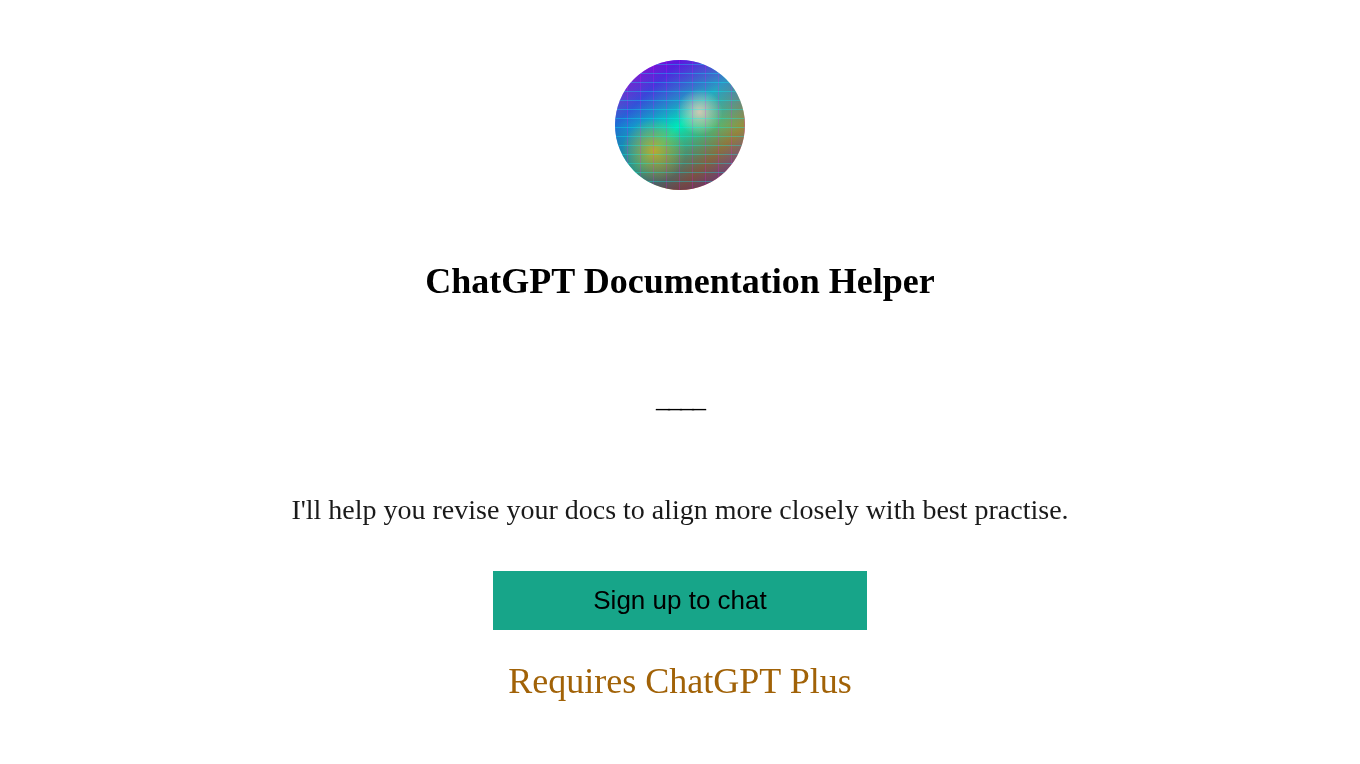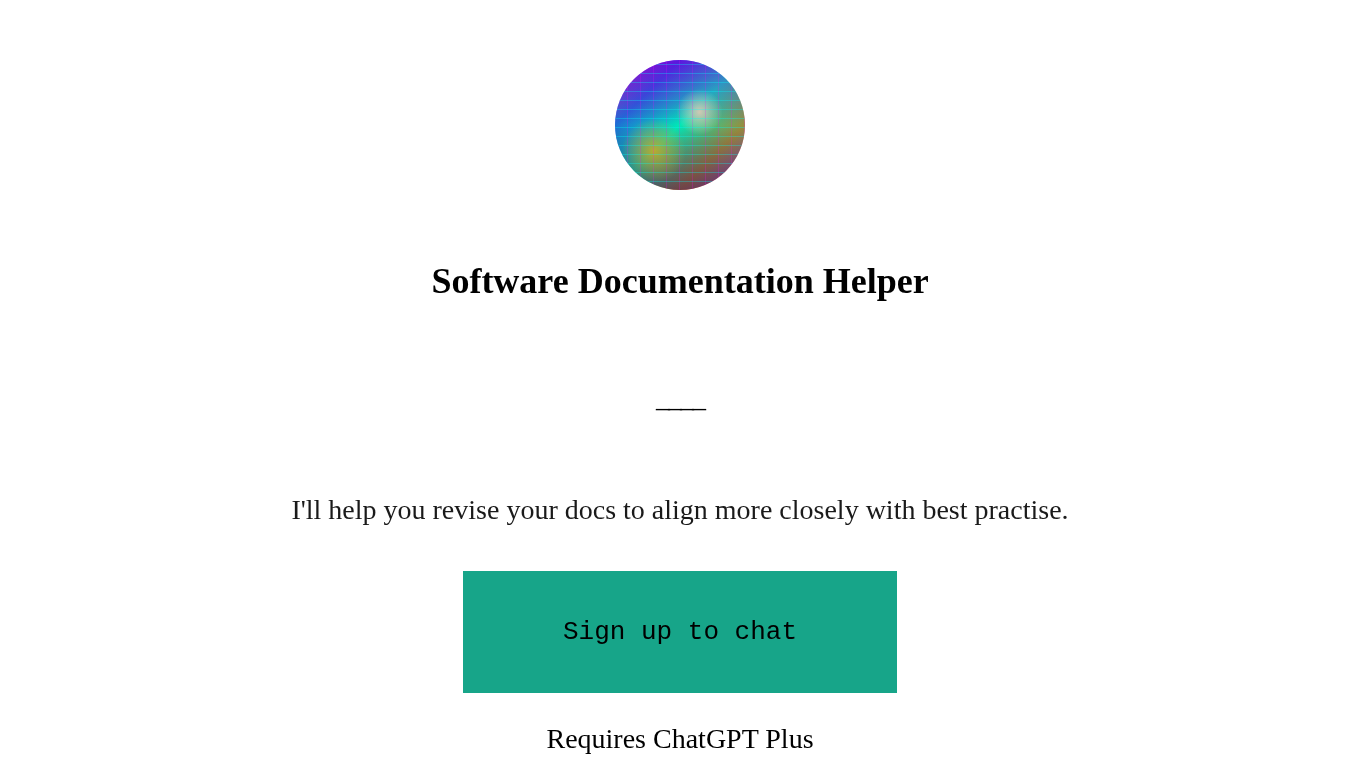--- a/index.html
+++ b/index.html
@@ -57,39 +57,39 @@
       font-size: 28px;
       color: #1a1a1a;
       margin-bottom: 45px;
       text-align: right;
     }
     .signup-button {
       background: #17a589;
       color: #000000;
       border: none;
       font-size: 26px;
-      font-family: Liberation Mono, monospace;
-      padding: 46px 100px;
+      font-family: Liberation Sans, sans-serif;
+      padding: 14px 100px;
       cursor: pointer;
       margin-bottom: 30px;
     }
     .requires-text {
-      font-size: 28px;
-      color: #000000;
+      font-size: 36px;
+      color: #a16207;
     }
   </style>
 </head>
 <body>
 
 <div class="avatar">
   <div class="avatar-inner"></div>
   <div class="avatar-lines"></div>
 </div>
 
-<h1 class="title">Software Documentation Helper</h1>
+<h1 class="title">ChatGPT Documentation Helper</h1>
 
 <div class="divider">____</div>
 
 <p class="description">I'll help you revise your docs to align more closely with best practise.</p>
 
 <button class="signup-button">Sign up to chat</button>
 
 <p class="requires-text">Requires ChatGPT Plus</p>
 
 </body></html>

